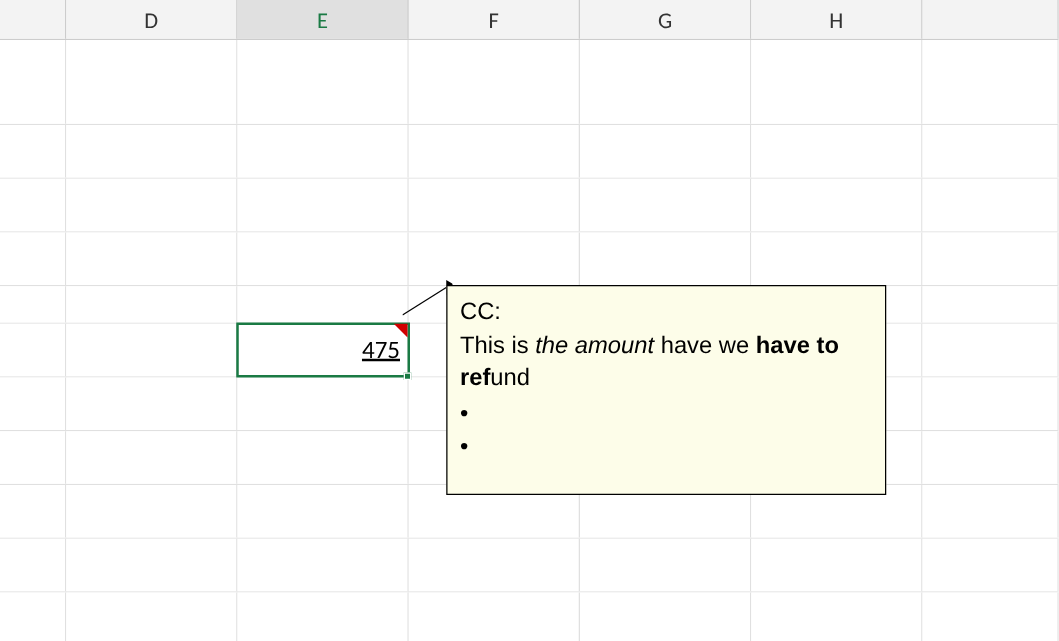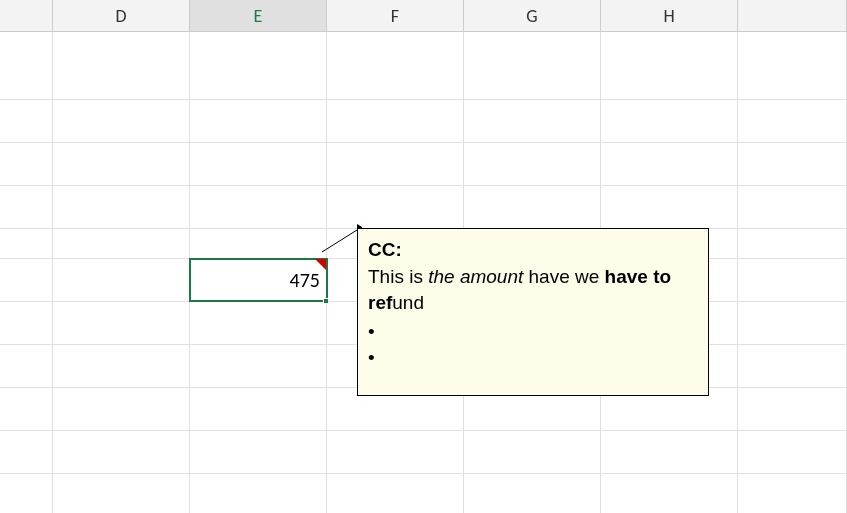--- a/index.html
+++ b/index.html
@@ -58,20 +58,21 @@
       padding: 0 6px;
       font-size: 20px;
       color: #000;
       position: relative;
       background: #fff;
     }
     .cell.selected {
       outline: 2px solid #1a7a44;
       outline-offset: -1px;
       z-index: 2;
+      text-decoration: underline;
     }
     .comment-indicator {
       position: absolute;
       top: 0;
       right: 0;
       width: 0;
       height: 0;
       border-style: solid;
       border-width: 0 11px 11px 0;
       border-color: transparent #d00000 transparent transparent;
@@ -97,21 +98,21 @@
       font-size: 19px;
       line-height: 1.4;
       color: #000;
       z-index: 10;
       width: 352px;
       left: 357px;
       top: 228px;
       height: 168px;
     }
     .comment-author {
-      font-weight: bold;
+      font-weight: normal;
     }
     .comment-italic {
       font-style: italic;
     }
     .comment-bold {
       font-weight: bold;
     }
     .comment-bullets {
       margin-top: 2px;
     }

